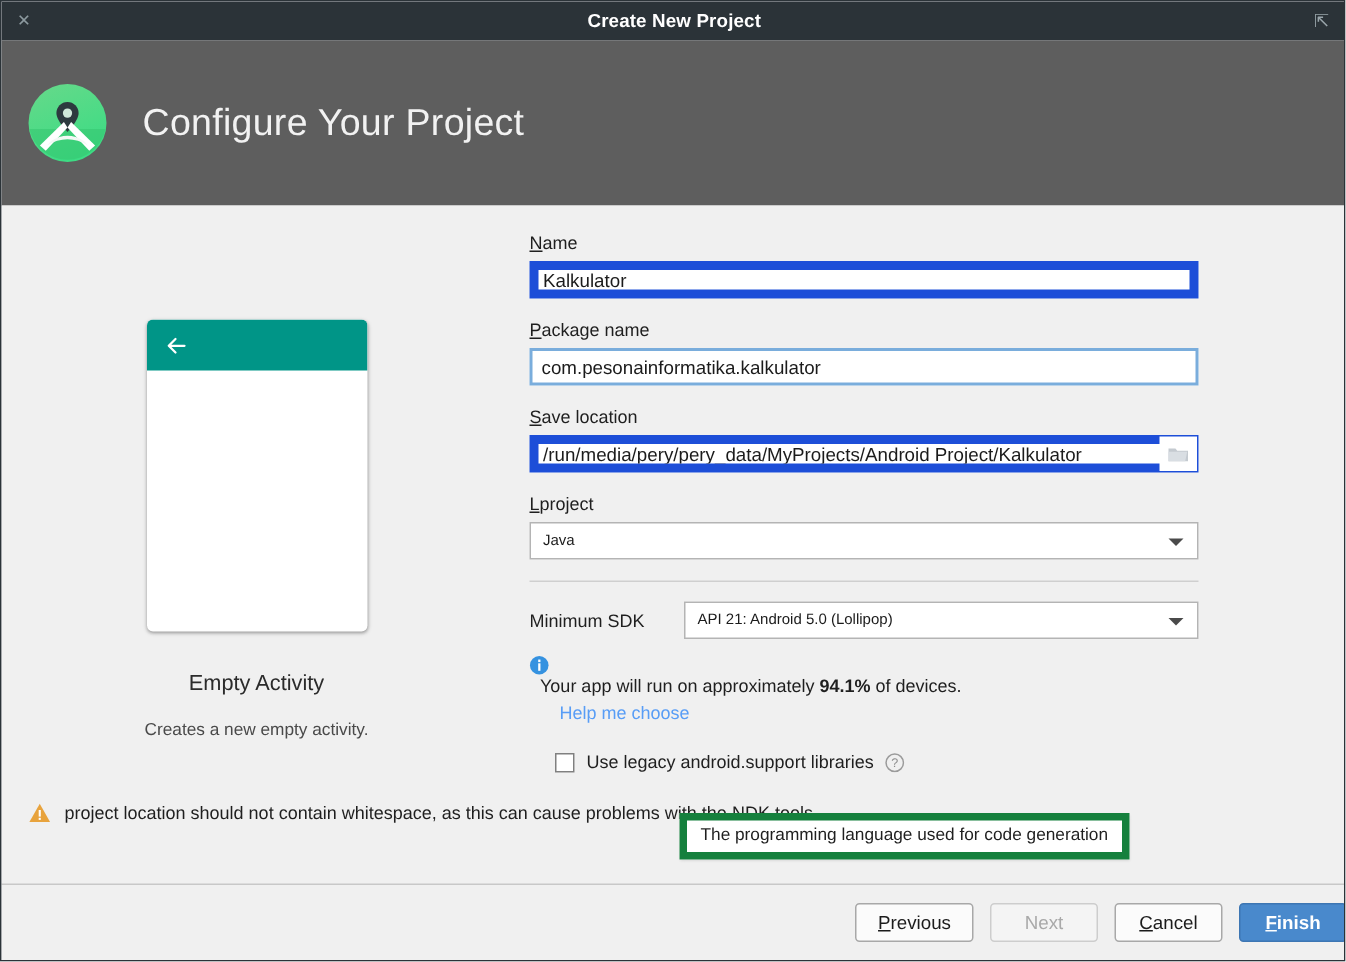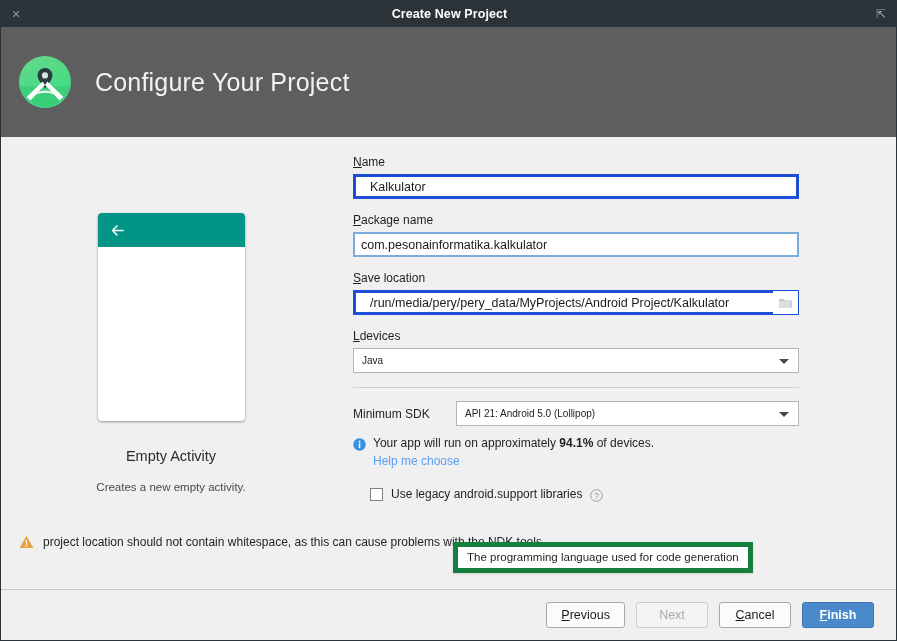--- a/index.html
+++ b/index.html
@@ -137,24 +137,24 @@
     color: #1f1f1f;
     margin-bottom: 5px;
   }
   .field-label .mn {
     text-decoration: underline;
   }
 
   .text-input {
     width: 446px; height: 25px;
     background: #ffffff;
-    border: 3px solid #1d4ed8;
+    border: 6px solid #1d4ed8;
     font-size: 12.5px;
     color: #1b1b1b;
-    padding: 0 14px;
+    padding: 0 3px;
     line-height: 23px;
     font-family: "Liberation Sans", sans-serif;
     display: block;
   }
   .text-input.focused {
     border: 2px solid #7aaddc;
     padding: 0 6px;
     line-height: 21px;
   }
 
@@ -222,20 +222,21 @@
     background: #ffffff;
     border: 1px solid #b4b4b4;
     cursor: pointer;
   }
 
   
   .info-line {
     display: flex;
     align-items: flex-start;
     margin-top: 10px;
+    flex-direction: column;
   }
   .info-icon {
     width: 13px; height: 13px;
     flex: 0 0 auto;
     margin-top: 1px;
   }
   .info-text {
     margin-left: 7px;
     font-size: 12px;
     color: #1f1f1f;
@@ -314,21 +315,21 @@
     background: #c8c8c8;
   }
   .btnbar {
     position: absolute;
     left: 0; top: 589px;
     width: 897px; height: 50px;
     background: #f0f0f0;
     display: flex;
     align-items: center;
     justify-content: flex-end;
-    padding-right: 24px;
+    padding-right: 0;
   }
   .btn {
     height: 26px;
     min-width: 72px;
     background: #fbfbfb;
     border: 1px solid #a8a8a8;
     border-radius: 3px;
     font-size: 12.5px;
     color: #1b1b1b;
     font-family: "Liberation Sans", sans-serif;
@@ -416,21 +417,21 @@
         <div class="folder-btn">
           <svg viewBox="0 0 16 14" width="15" height="13">
             <path d="M1 3.2 h5 l1.3 1.6 H15 V12.4 H1 Z" fill="#c4cad0"></path>
             <path d="M1 5.6 h13.4 L13 12.4 H1 Z" fill="#d9dee3"></path>
           </svg>
         </div>
       </div>
 
       <div class="spacer-14"></div>
 
-      <div class="field-label"><span class="mn">L</span><span>devices</span></div>
+      <div class="field-label"><span class="mn">L</span><span>project</span></div>
       <div class="combo">
         <span class="combo-text">Java</span>
         <span class="combo-arrow"></span>
       </div>
 
       <div class="divider"></div>
 
       <div class="sdk-row">
         <span class="sdk-label">Minimum SDK</span>
         <div class="sdk-combo">

